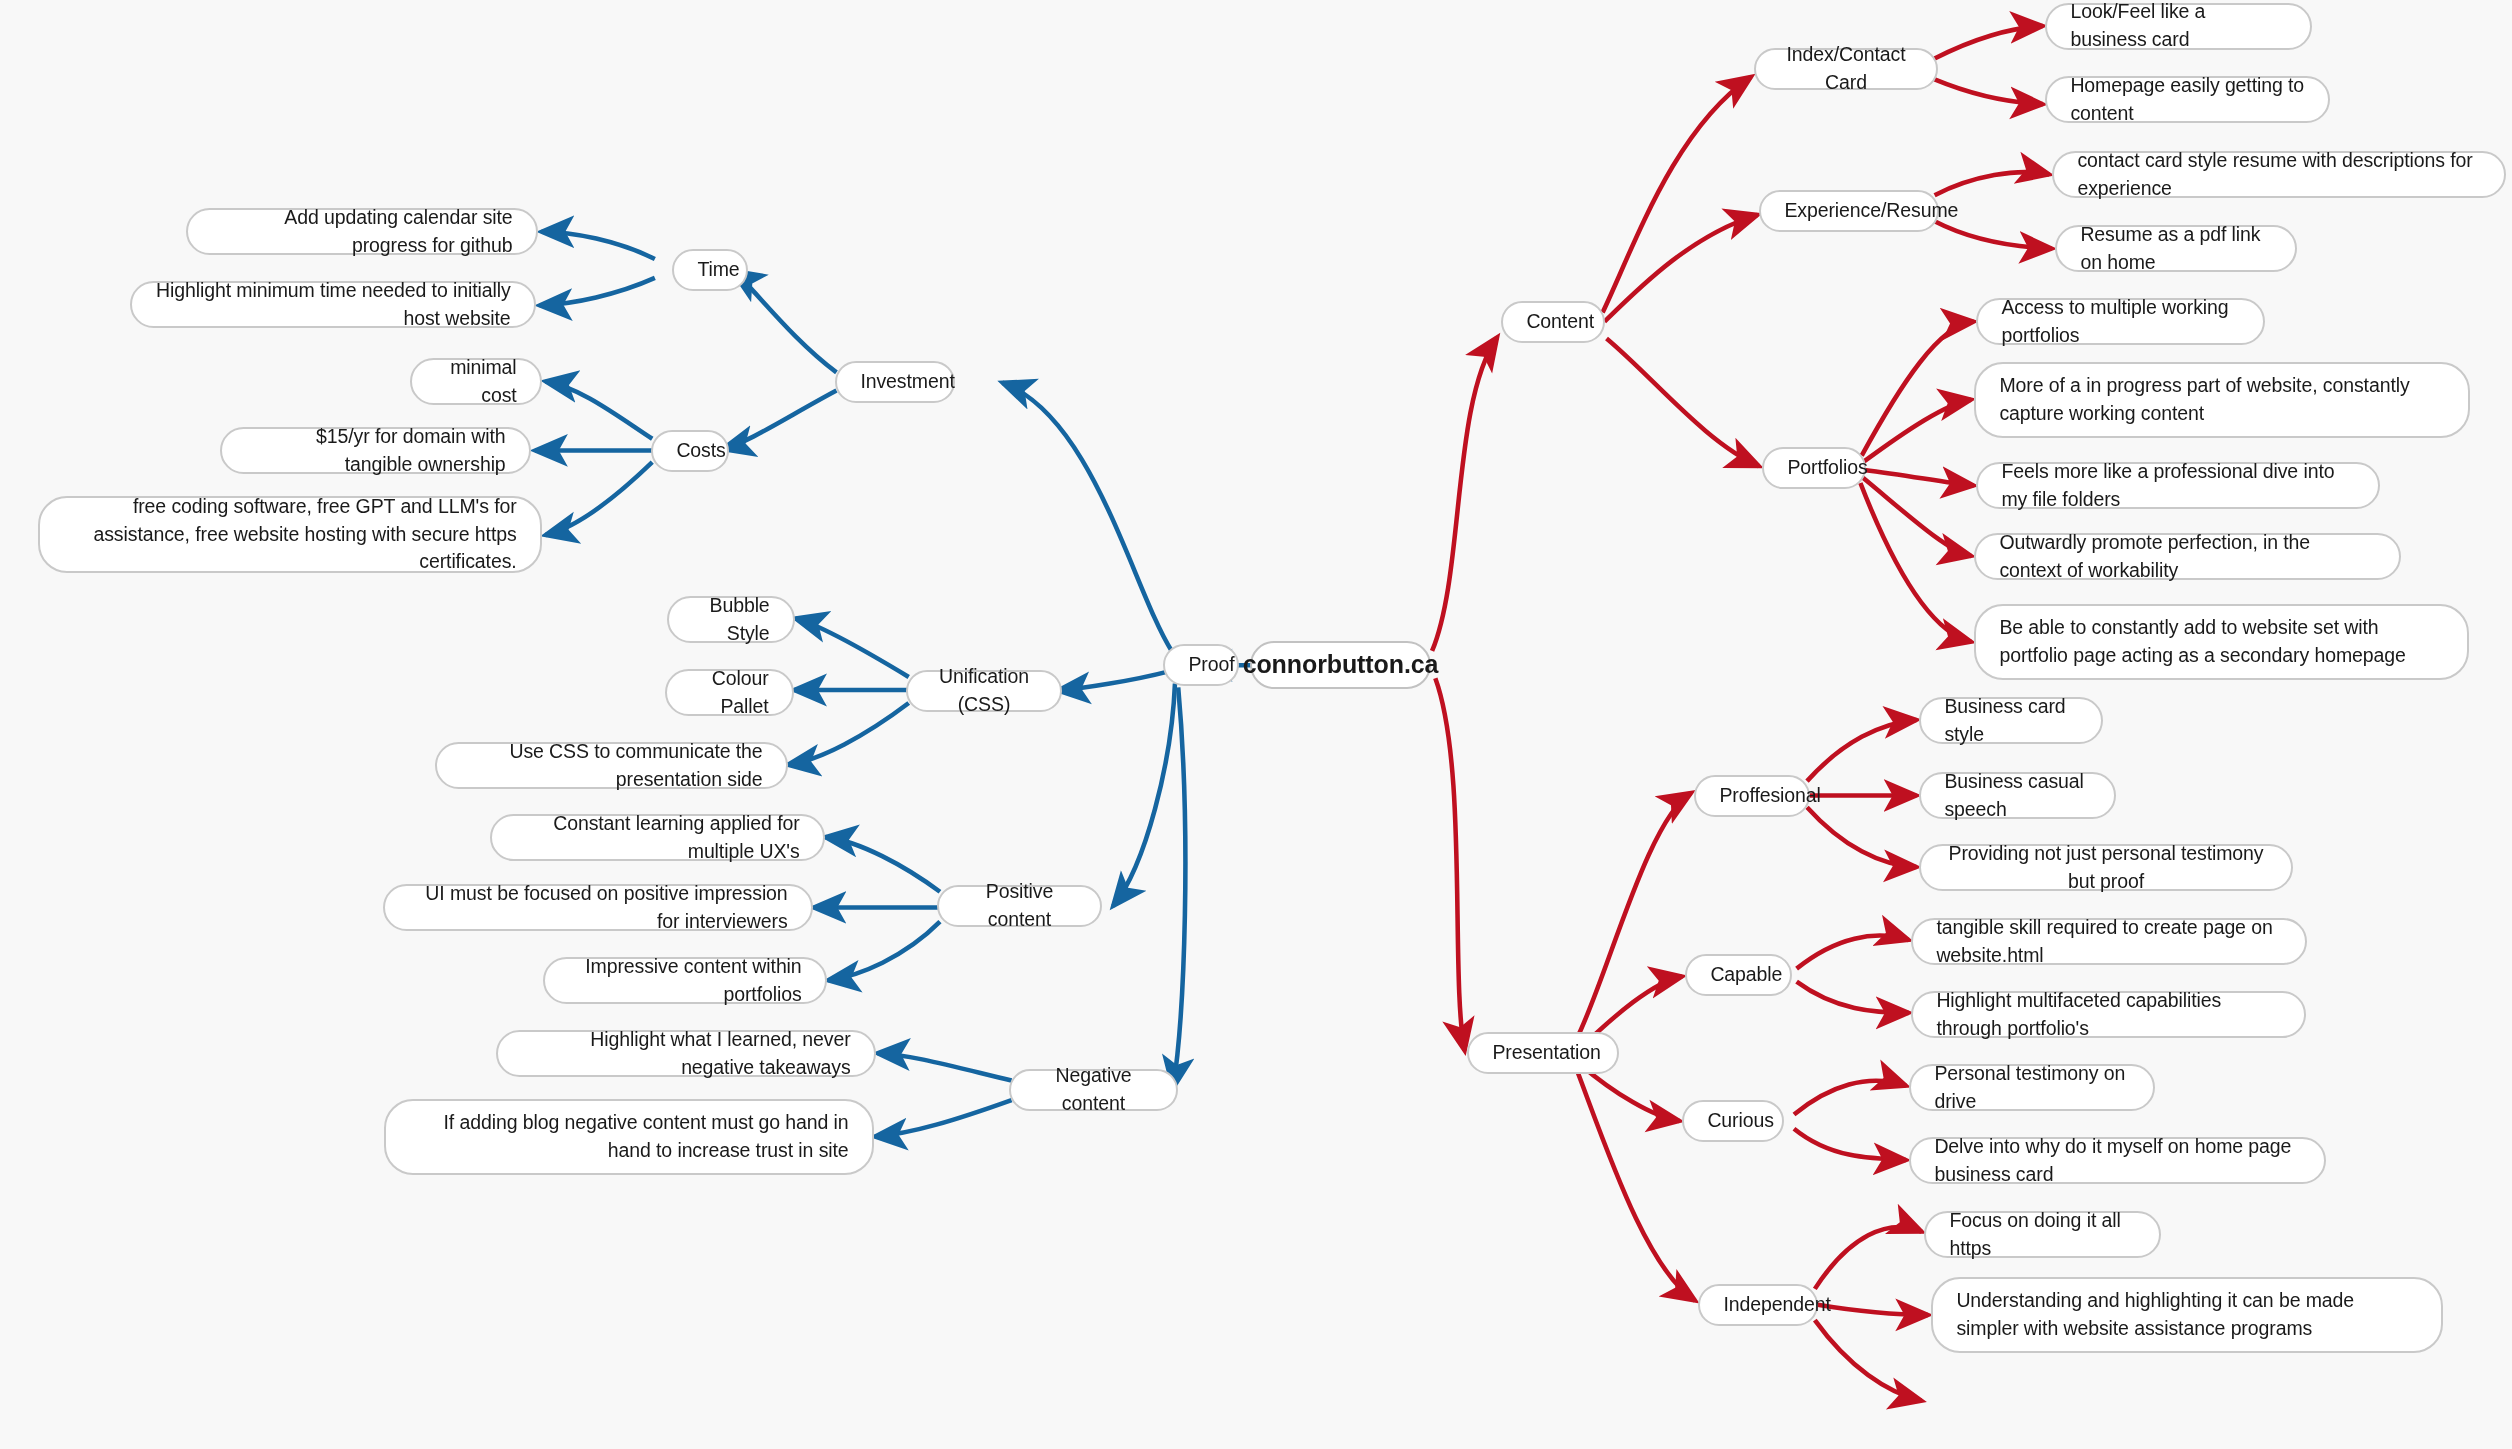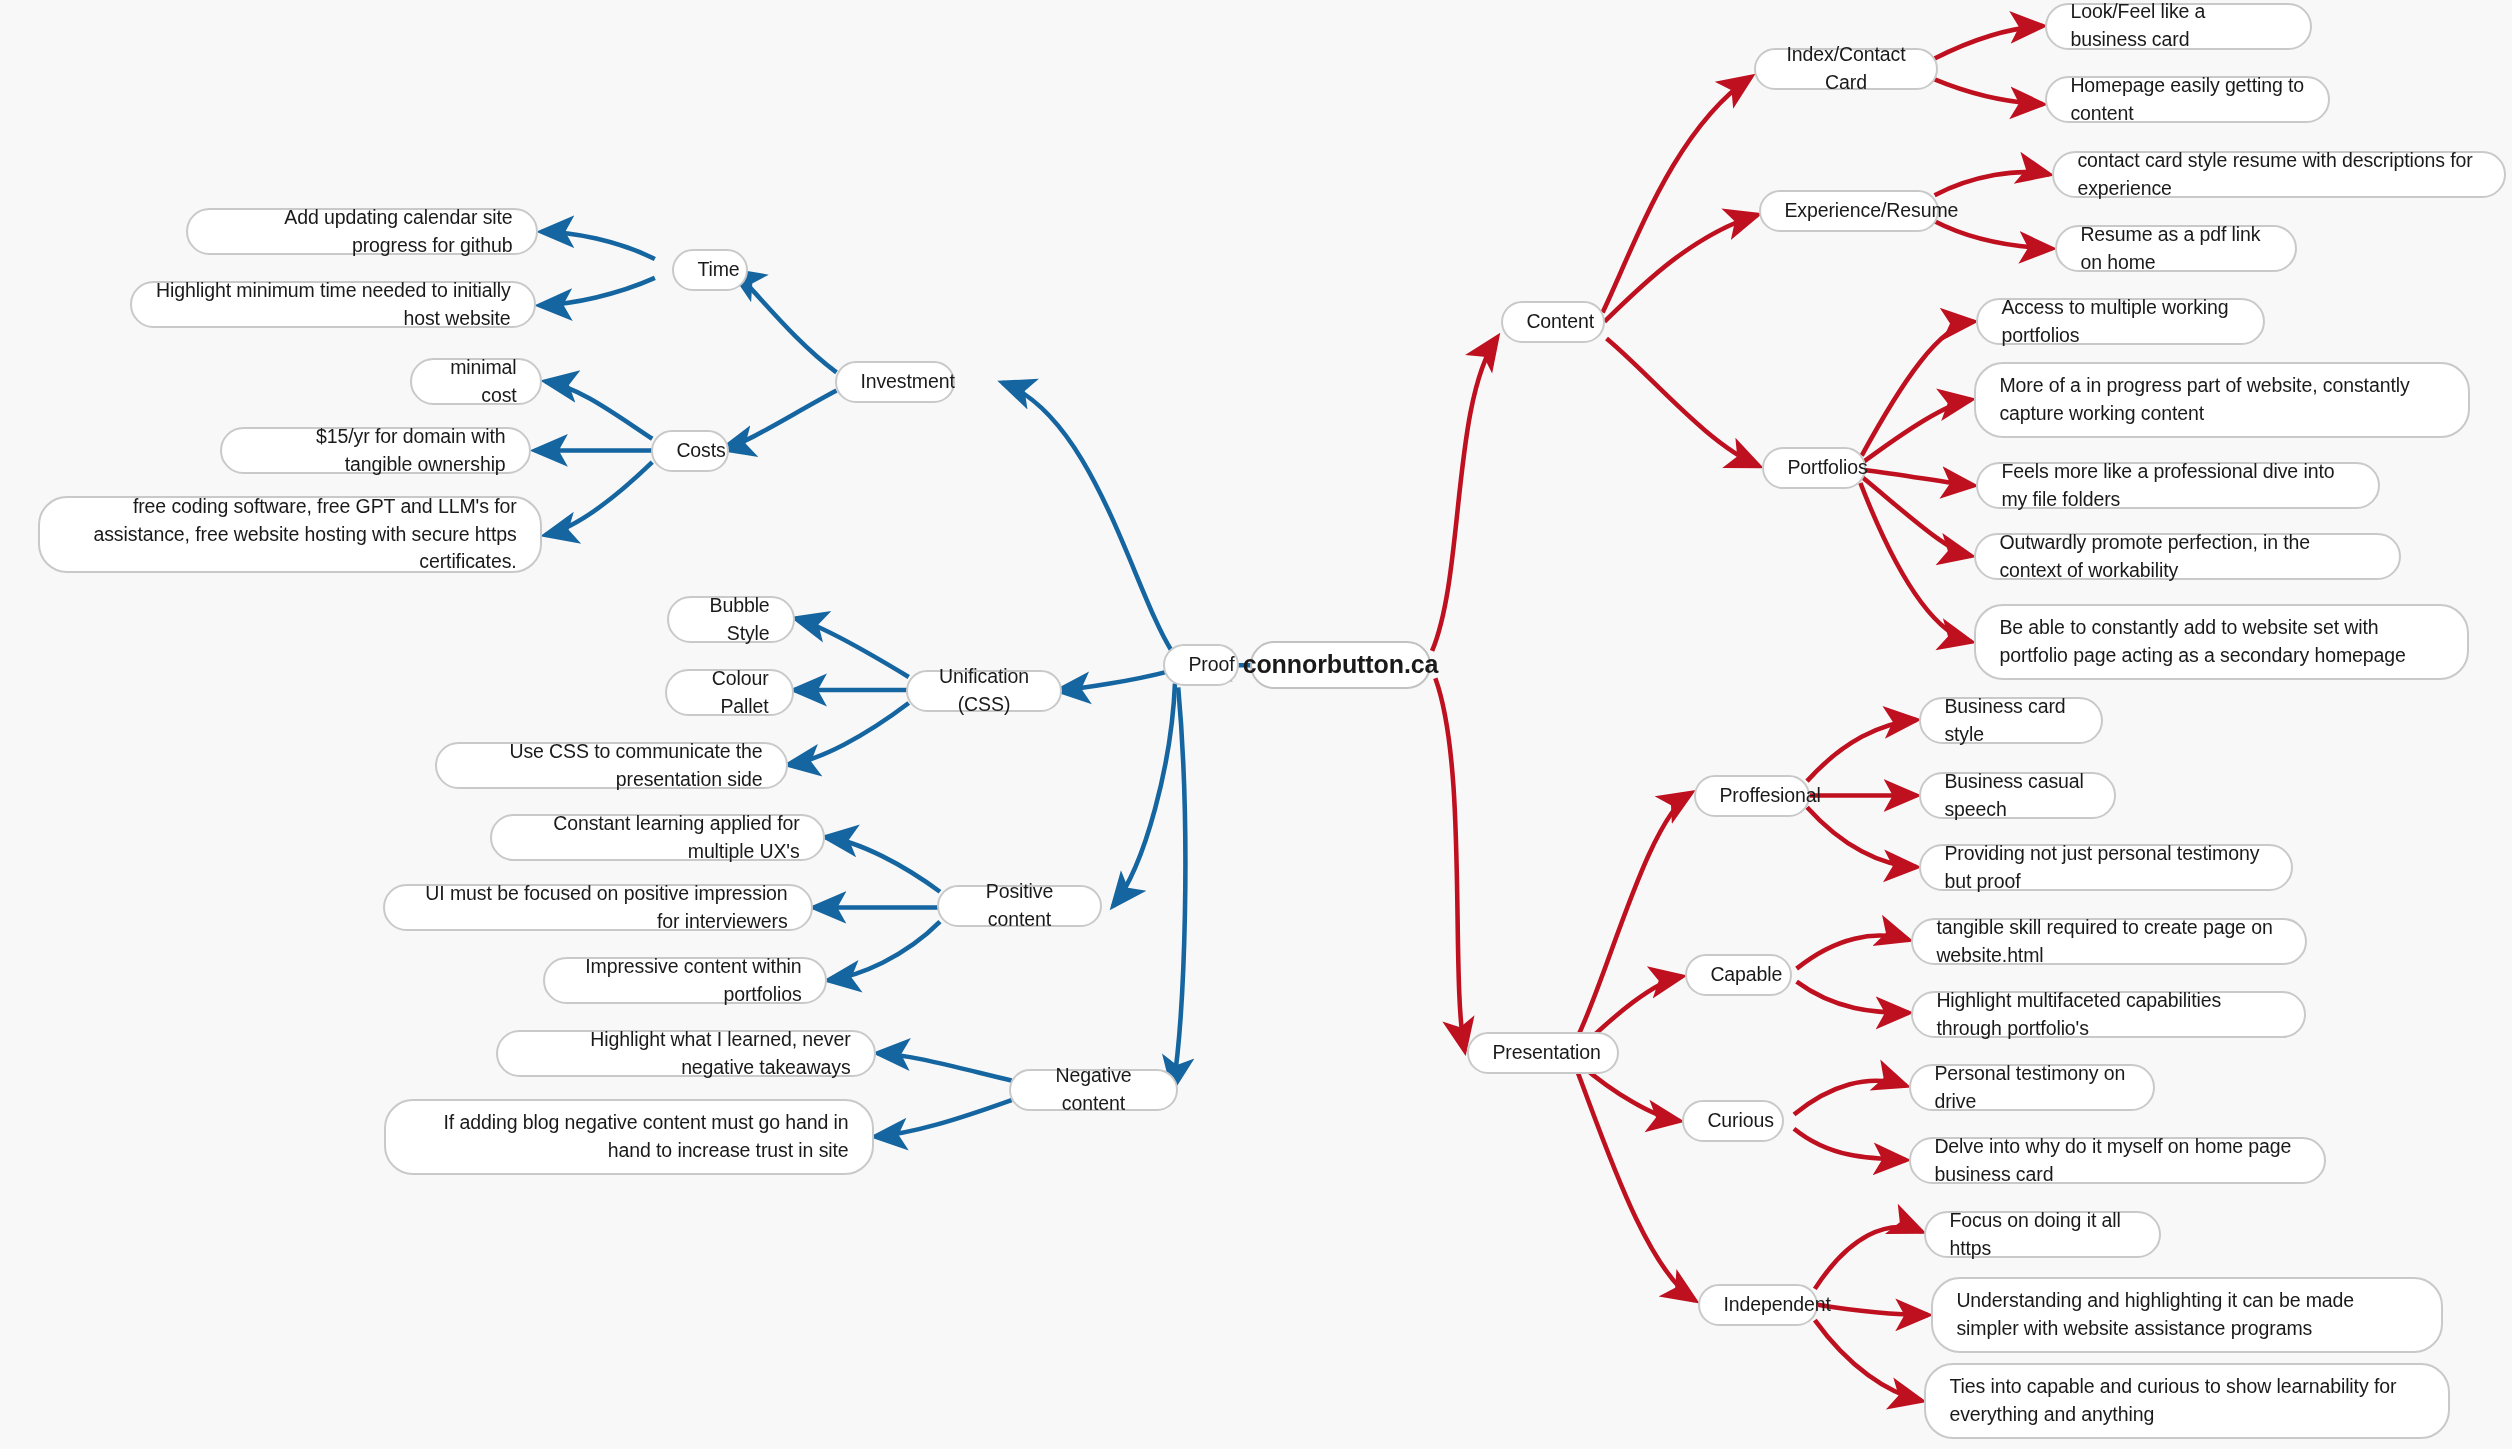--- a/index.html
+++ b/index.html
@@ -298,21 +298,21 @@
   </div>
 
   <div class="node leaf-right" style="left:1919px; top:697px; width:184px; height:47px;">
     <span>Business card style</span>
   </div>
 
   <div class="node leaf-right" style="left:1919px; top:772px; width:197px; height:47px;">
     <span>Business casual speech</span>
   </div>
 
-  <div class="node leaf-right" style="left:1919px; top:844px; width:374px; height:47px;">
+  <div class="node leaf-right" style="left:1919px; top:844px; width:374px; height:47px;text-align:center;">
     <span>Providing not just personal testimony but proof</span>
   </div>
 
   <div class="node lvl2" style="left:1685px; top:954px; width:107px; height:42px;">
     <span>Capable</span>
   </div>
 
   <div class="node leaf-right" style="left:1911px; top:918px; width:396px; height:47px;">
     <span>tangible skill required to create page on website.html</span>
   </div>
@@ -338,18 +338,15 @@
   </div>
 
   <div class="node leaf-right" style="left:1924px; top:1211px; width:237px; height:47px;">
     <span>Focus on doing it all https</span>
   </div>
 
   <div class="node leaf-right" style="left:1931px; top:1277px; width:512px; height:76px;">
     <span>Understanding and highlighting it can be made simpler with website assistance programs</span>
   </div>
 
-  <div class="node leaf-right" style="left:1924px; top:1363px; width:526px; height:76px;">
-    <span>Ties into capable and curious to show learnability for everything and anything</span>
-  </div>
 
 </div>
 
 
 </body></html>

